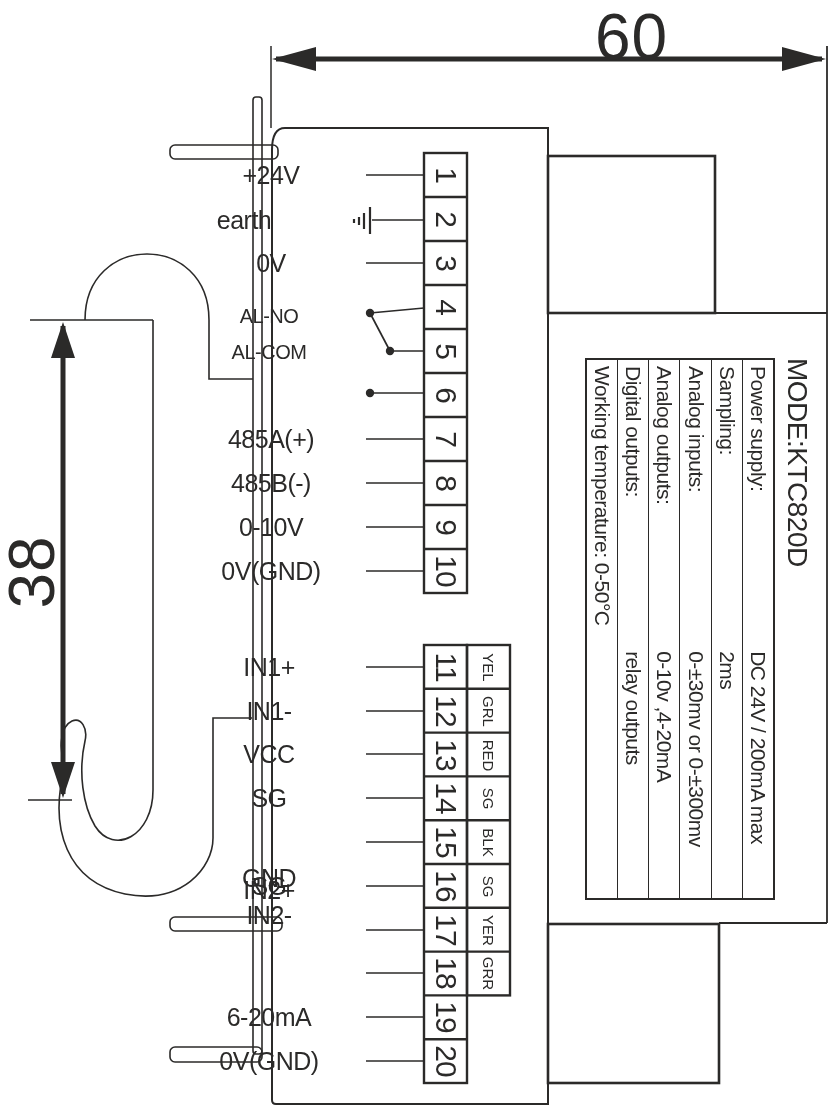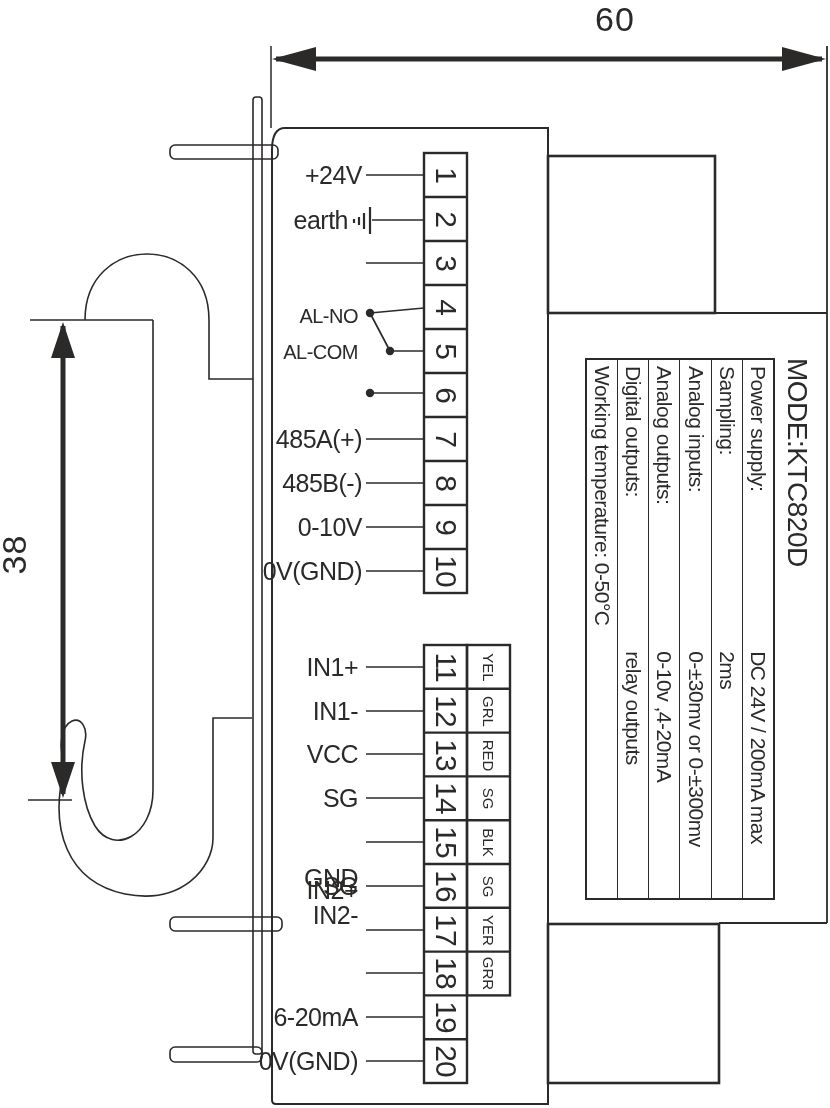--- a/index.html
+++ b/index.html
@@ -2,24 +2,24 @@
 <html><head>
 <meta charset="utf-8">
 <style>
   html,body{margin:0;padding:0;background:#ffffff;}
   #canvas{
     position:relative;width:830px;height:1108px;background:#ffffff;
     font-family:"Liberation Sans",sans-serif;color:#2b2a29;overflow:hidden;
   }
   #diagram-svg{position:absolute;left:0;top:0;}
   .abs{position:absolute;}
-  .dim-label{font-size:34px;letter-spacing:1px;}
+  .dim-label{font-size:64px;letter-spacing:1px;}
   .t-label{
     position:absolute;left:180px;width:182px;height:30px;line-height:30px;
-    text-align:right;font-size:25px;letter-spacing:-0.5px;white-space:nowrap;
+    text-align:center;font-size:25px;letter-spacing:-0.5px;white-space:nowrap;
   }
   .t-label.small{font-size:20px;width:178px;}
   .t-num{
     position:absolute;left:424px;width:43px;height:44px;
     display:flex;align-items:center;justify-content:center;
   }
   .t-num span{transform:rotate(90deg);font-size:30px;letter-spacing:-1px;white-space:nowrap;}
   .t-color{
     position:absolute;left:467px;width:43px;height:44px;
     display:flex;align-items:center;justify-content:center;
@@ -133,20 +133,21 @@
       <path d="M366,1017 H424"></path>
       <path d="M366,1061 H424"></path>
     </g>
   </svg>
 
   <div class="abs dim-label" style="left:595px;top:0px;">60</div>
   <div class="abs dim-label" style="left:-5px;top:535px;transform:rotate(-90deg);">38</div>
 
   <div class="t-label" style="top:160px;">+24V</div>
   <div class="t-label" style="top:205px;left:140px;width:208px;">earth</div>
+  <div class="t-label" style="top:248px;">0V</div>
   <div class="t-label small" style="top:337px;">AL-COM</div>
   <div class="t-label small" style="top:301px;">AL-NO</div>
   <div class="t-label" style="top:424px;">485A(+)</div>
   <div class="t-label" style="top:468px;">485B(-)</div>
   <div class="t-label" style="top:512px;">0-10V</div>
   <div class="t-label" style="top:556px;">0V(GND)</div>
 
   <div class="t-num" style="top:153px;">
       <span>1</span>
     </div>

